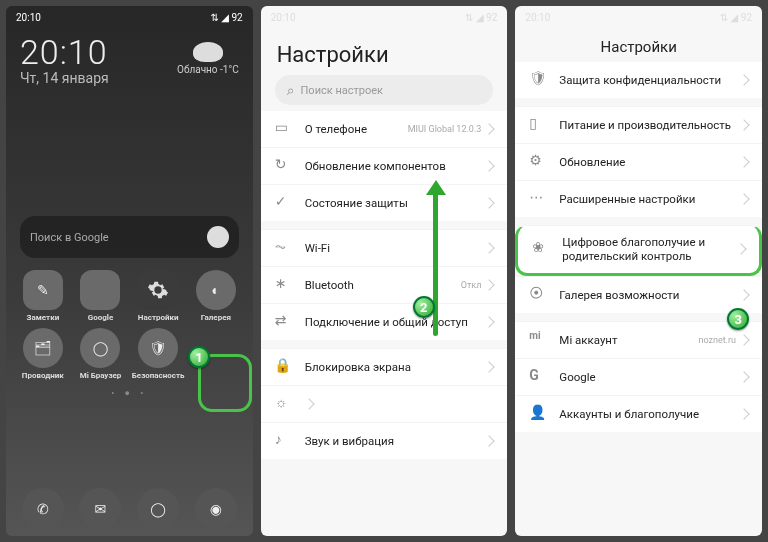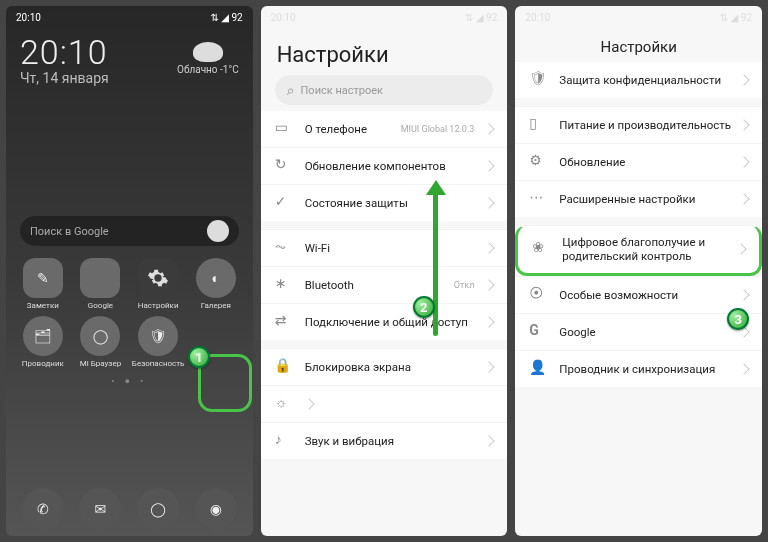--- a/index.html
+++ b/index.html
@@ -45,36 +45,36 @@
   .weather-widget {
     position:absolute; top:36px; right:14px; text-align:center; color:#ccc;
   }
   .weather-icon {
     width:30px; height:20px; border-radius:50% 50% 40% 40%;
     background:#ddd; margin:0 auto 2px;
   }
   .temp { font-size:10px; }
   .search-pill {
     margin:128px 14px 0;
-    height:30px; border-radius:15px; background:rgba(0,0,0,.35);
+    height:42px; border-radius:15px; background:rgba(0,0,0,.35);
     display:flex; align-items:center; padding:0 10px; color:#aaa;
     justify-content:space-between;
     gap:32px;
   }
   .mic { width:22px;height:22px;border-radius:50%; background:#ddd; }
   .app-grid {
     display:grid; grid-template-columns:repeat(4,1fr);
     gap:6px 0; padding:12px 8px 4px;
   }
   .app { display:flex; flex-direction:column; align-items:center; }
   .app-icon {
     width:40px; height:40px; border-radius:12px;
     background:#6a6a6a; display:flex; align-items:center; justify-content:center;
   }
-  .app-label { font-size:8px; color:#ddd; margin-top:3px; text-align:center; }
+  .app-label { font-size:8px; color:#ddd; margin-top:3px; text-align:center;font-weight:bold; }
   .settings-tile { background:#3b3b3b; }
   .gear-svg { width:22px; height:22px; fill:#ddd;}
   .app-selected {
     position:absolute; border:3px solid #49c449; border-radius:14px;
     width:54px; height:58px; top:348px; left:192px;
   }
   .step-badge {
     position:absolute; width:22px; height:22px; border-radius:50%;
     background: radial-gradient(circle at 30% 30%, #9ff09f, #2fa72f);
     border:2px solid #073; color:#fff; font-weight:bold; font-size:13px;
@@ -100,21 +100,21 @@
     display:flex; align-items:center; padding:9px 14px;
     background:#fff; position:relative;
   }
   .row + .row { border-top:1px solid #f3f3f3; }
   .row.sep { margin-top:8px; }
   .row-icon {
     width:18px; height:18px; margin-right:12px; flex-shrink:0;
     fill:#8a8a8a; color:#8a8a8a;
   }
   .row-label { flex:1; font-size:11.5px; line-height:1.25; }
-  .row-value { font-size:9px; color:#aaa; margin-right:11px;}
+  .row-value { font-size:9px; color:#aaa; margin-right:4px;}
   .chev { width:8px; height:8px; border-right:1.5px solid #ccc; border-bottom:1.5px solid #ccc; transform:rotate(-45deg);}
   .highlight-row {
     border:3px solid #49c449; border-radius:12px;
   }
   .arrow-up {
     position:absolute; left:172px; top:174px; width:0; height:154px;
   }
   .arrow-stem { position:absolute; left:0; top:10px; width:5px; height:146px; background:#2fa72f; border-radius:3px;}
   .arrow-head { position:absolute; top:0; left:-7px; width:0;height:0;
     border-left:10px solid transparent; border-right:10px solid transparent;
@@ -303,28 +303,34 @@
         <span class="row-label">Расширенные настройки</span>
         <span class="chev"></span>
       </div>
     <div class="row sep highlight-row">
         <span class="row-icon g">❀</span>
         <span class="row-label">Цифровое благополучие и родительский контроль</span>
         <span class="chev"></span>
       </div>
     <div class="row">
         <span class="row-icon g">⦿</span>
-        <span class="row-label">Особые возможности</span>
+        <span class="row-label">Галерея возможности</span>
+        <span class="chev"></span>
+      </div>
+    <div class="row sep">
+        <span class="row-icon g" style="font-weight:bold;font-size:10px;">mi</span>
+        <span class="row-label">Mi аккаунт</span>
+        <span class="row-value">noznet.ru</span>
         <span class="chev"></span>
       </div>
     <div class="row">
         <span class="row-icon g" style="font-weight:bold;">G</span>
         <span class="row-label">Google</span>
         <span class="chev"></span>
       </div>
     <div class="row">
         <span class="row-icon g">👤</span>
-        <span class="row-label">Проводник и синхронизация</span>
+        <span class="row-label">Аккаунты и благополучие</span>
         <span class="chev"></span>
       </div>
   </div>
   <div class="step-badge" style="top:302px; left:212px;">3</div>
 </div>
 
 </body></html>

